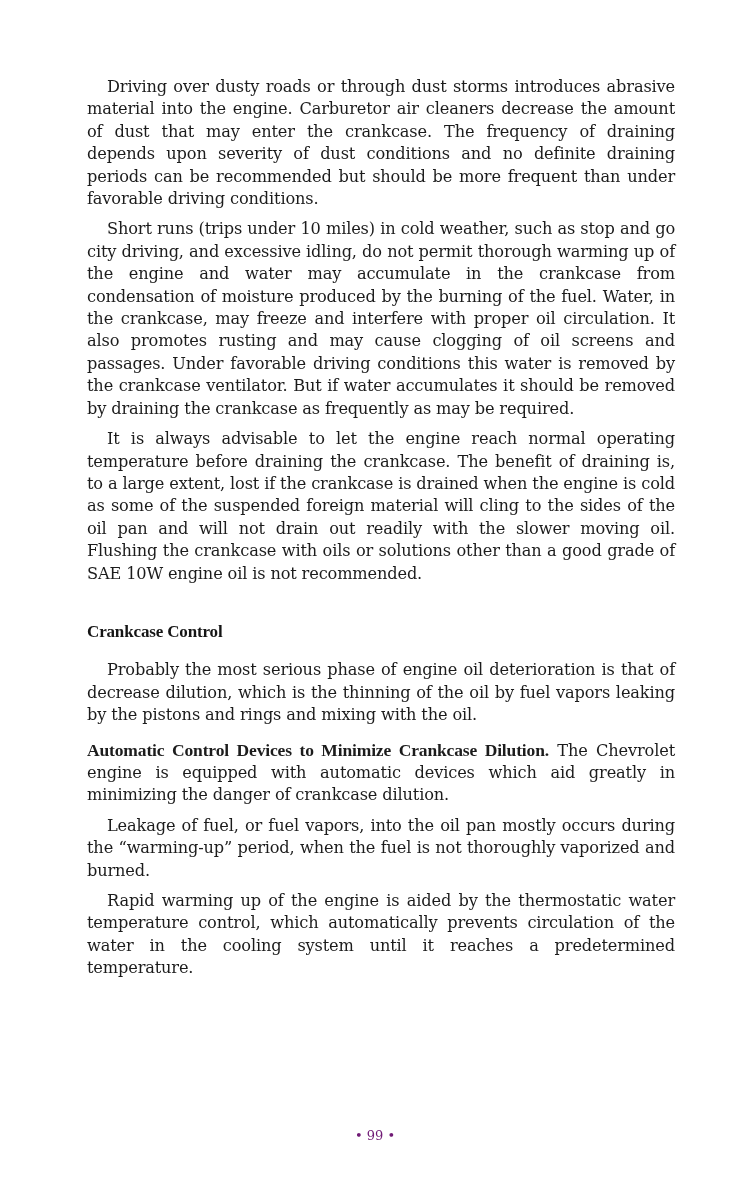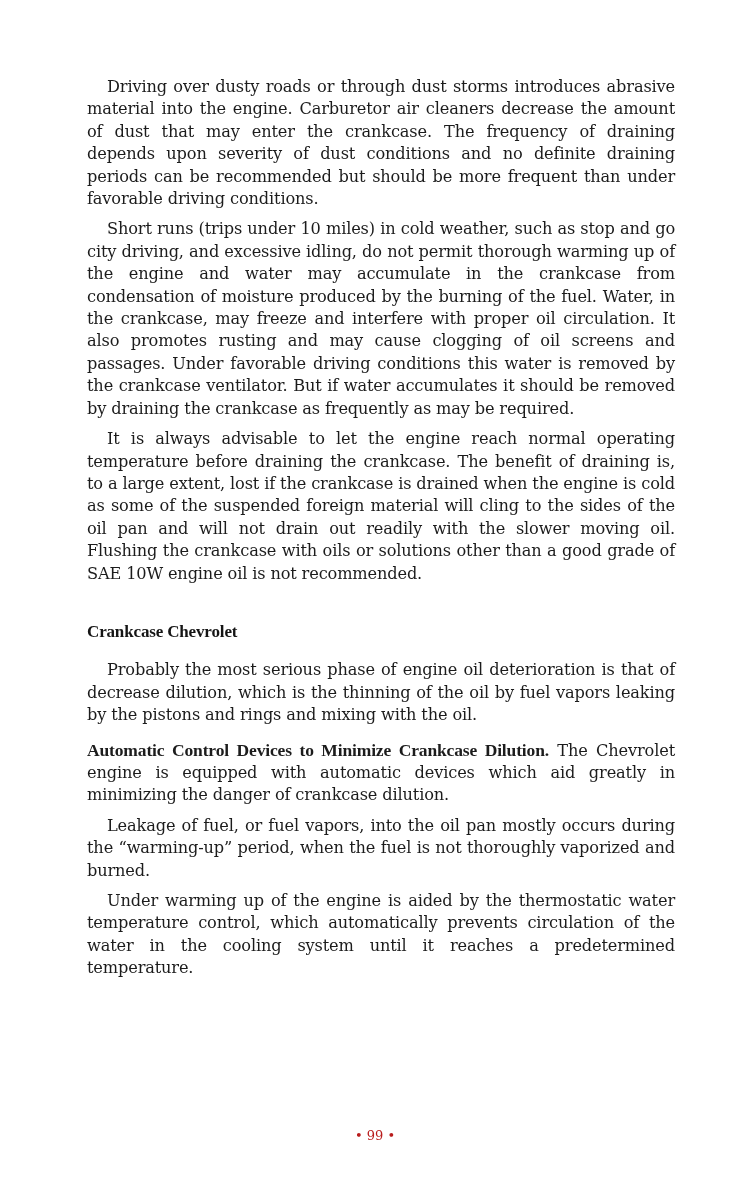--- a/index.html
+++ b/index.html
@@ -15,34 +15,34 @@
     .heading {
       font-family: "Liberation Serif", "DejaVu Serif", serif;
       font-weight: bold; font-size: 17px; color: #151515;
       margin: 36px 0 16px 0; text-indent: 0; text-align: left;
     }
     .run-in { font-family: "Liberation Serif", "DejaVu Serif", serif; font-weight: bold; font-size: 17.5px; }
     .para.no-indent { text-indent: 0; margin-top: 12px; }
     .folio {
       position: absolute; left: 0; width: 750px; top: 1128px;
       text-align: center; font-family: "DejaVu Serif", serif;
-      font-size: 13px; color: #b91c1c;
+      font-size: 13px; color: #701a75;
     }
   </style>
 </head>
 <body>
 
 <div class="page">
   <p class="para">Driving over dusty roads or through dust storms introduces abrasive material into the engine. Carburetor air cleaners decrease the amount of dust that may enter the crankcase. The frequency of draining depends upon severity of dust conditions and no definite draining periods can be recommended but should be more frequent than under favorable driving conditions.</p>
   <p class="para">Short runs (trips under 10 miles) in cold weather, such as stop and go city driving, and excessive idling, do not permit thorough warming up of the engine and water may accumulate in the crankcase from condensation of moisture produced by the burning of the fuel. Water, in the crankcase, may freeze and interfere with proper oil circulation. It also promotes rusting and may cause clogging of oil screens and passages. Under favorable driving conditions this water is removed by the crankcase ventilator. But if water accumulates it should be removed by draining the crankcase as frequently as may be required.</p>
   <p class="para">It is always advisable to let the engine reach normal operating temperature before draining the crankcase. The benefit of draining is, to a large extent, lost if the crankcase is drained when the engine is cold as some of the suspended foreign material will cling to the sides of the oil pan and will not drain out readily with the slower moving oil. Flushing the crankcase with oils or solutions other than a good grade of SAE 10W engine oil is not recommended.</p>
 
-  <h2 class="heading">Crankcase Chevrolet</h2>
+  <h2 class="heading">Crankcase Control</h2>
 
   <p class="para">Probably the most serious phase of engine oil deterioration is that of decrease dilution, which is the thinning of the oil by fuel vapors leaking by the pistons and rings and mixing with the oil.</p>
   <p class="para no-indent"><span class="run-in">Automatic Control Devices to Minimize Crankcase Dilution.</span><span> The Chevrolet engine is equipped with automatic devices which aid greatly in minimizing the danger of crankcase dilution.</span></p>
 
   <p class="para">Leakage of fuel, or fuel vapors, into the oil pan mostly occurs during the “warming-up” period, when the fuel is not thoroughly vaporized and burned.</p>
 
-  <p class="para">Under warming up of the engine is aided by the thermostatic water temperature control, which automatically prevents circulation of the water in the cooling system until it reaches a predetermined temperature.</p>
+  <p class="para">Rapid warming up of the engine is aided by the thermostatic water temperature control, which automatically prevents circulation of the water in the cooling system until it reaches a predetermined temperature.</p>
 </div>
 
 <div class="folio">• 99 •</div>
 
 </body></html>

